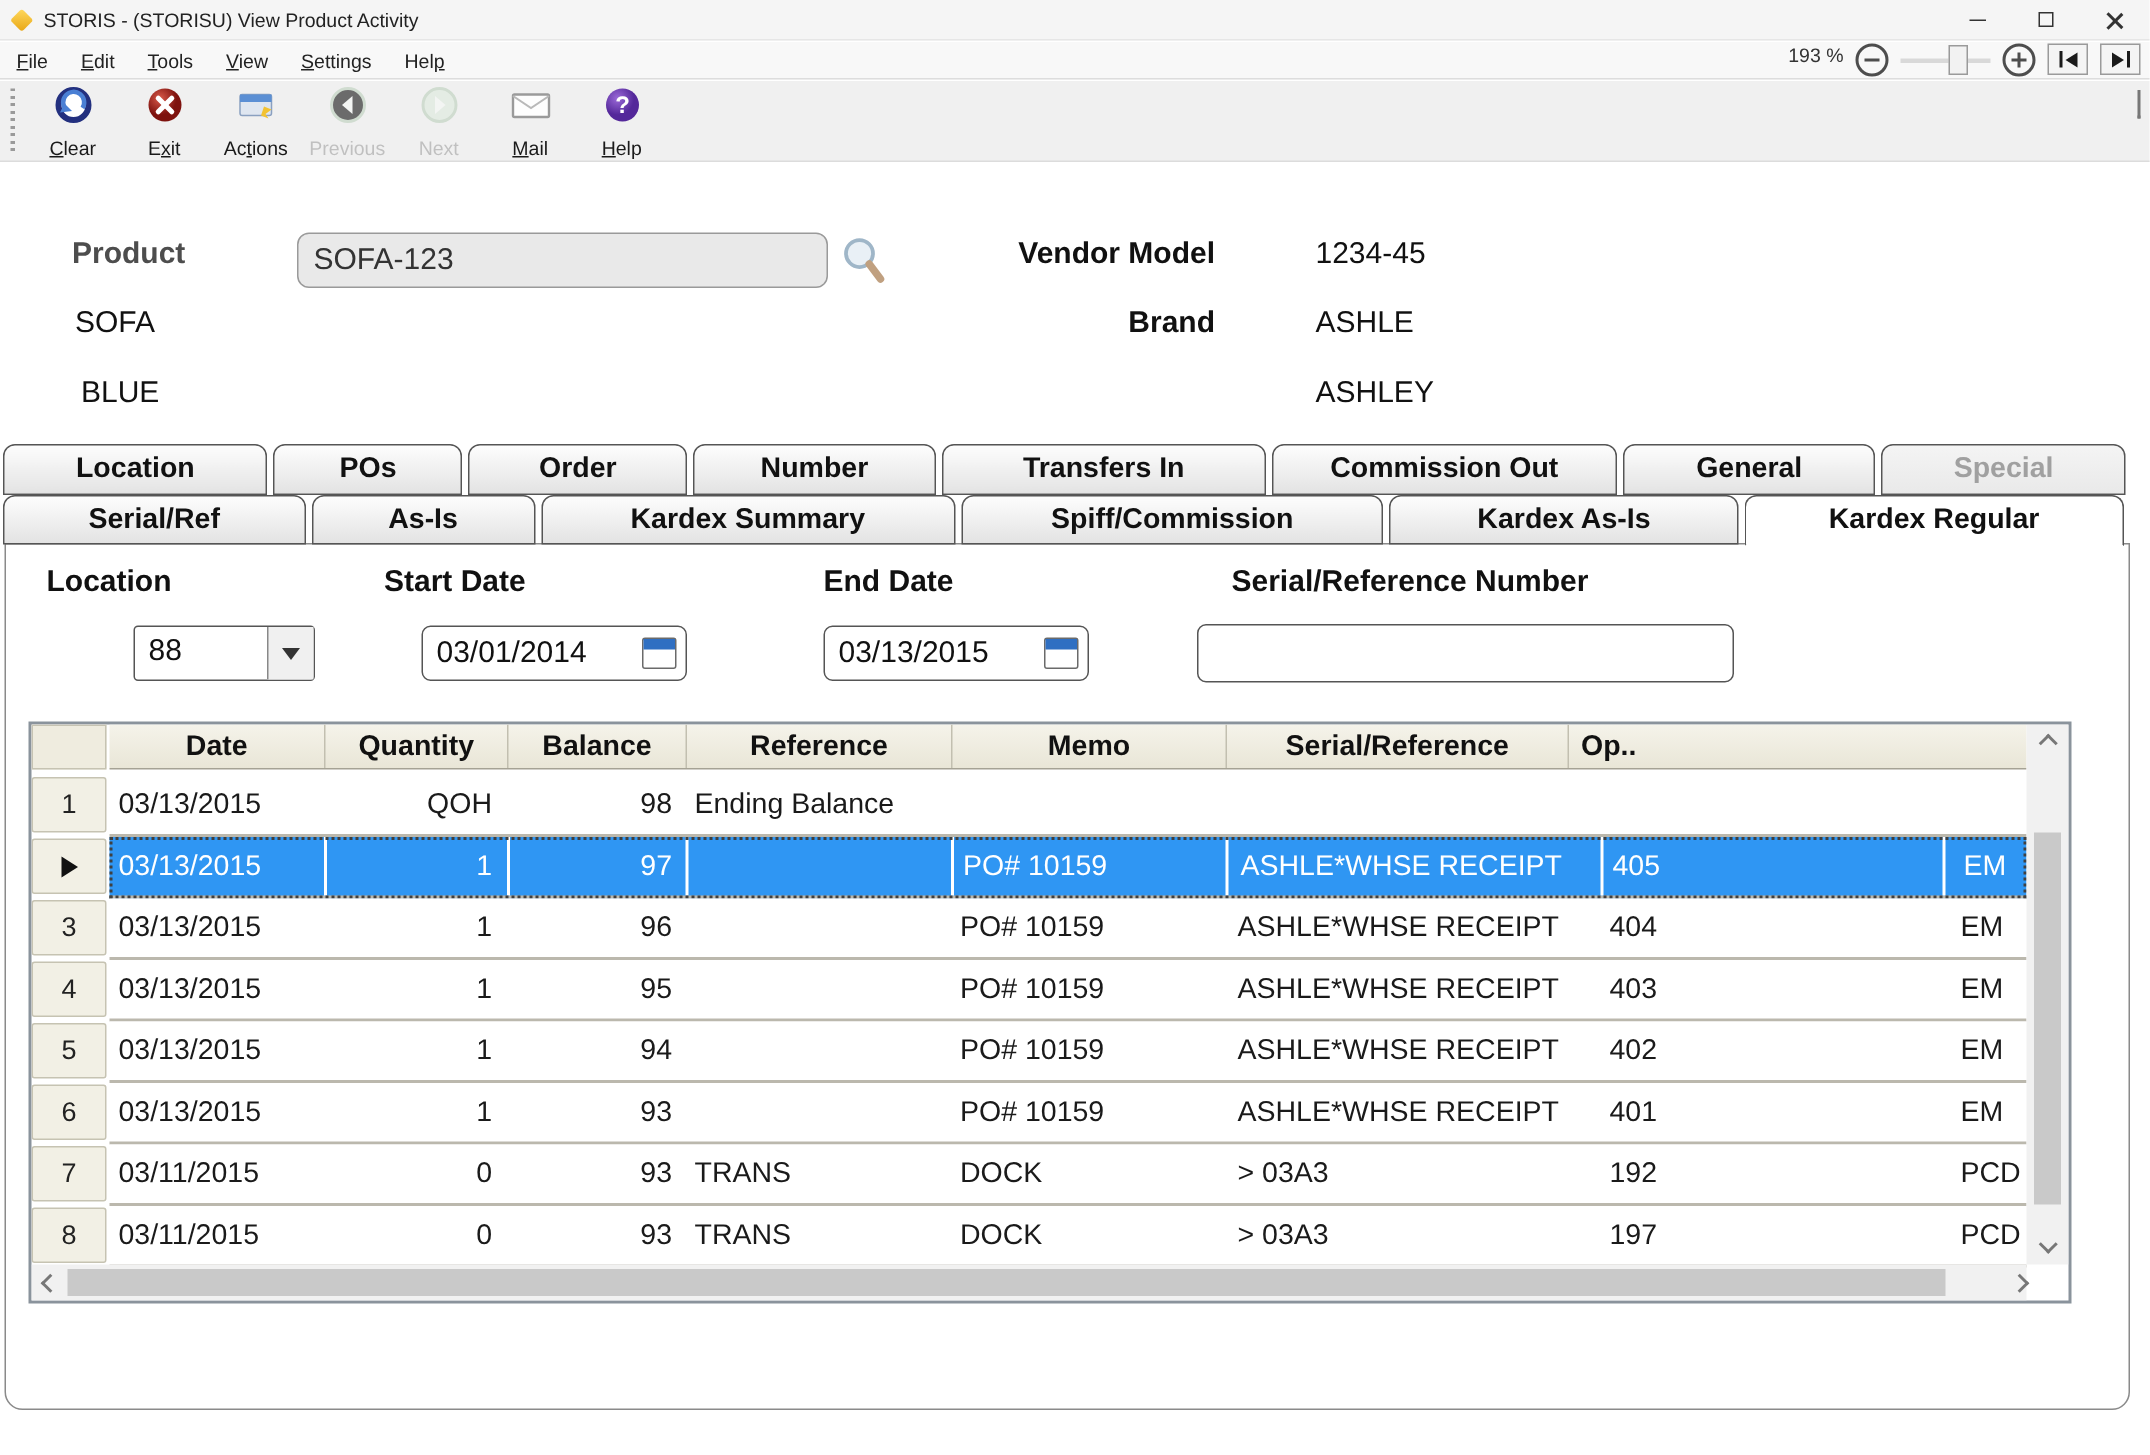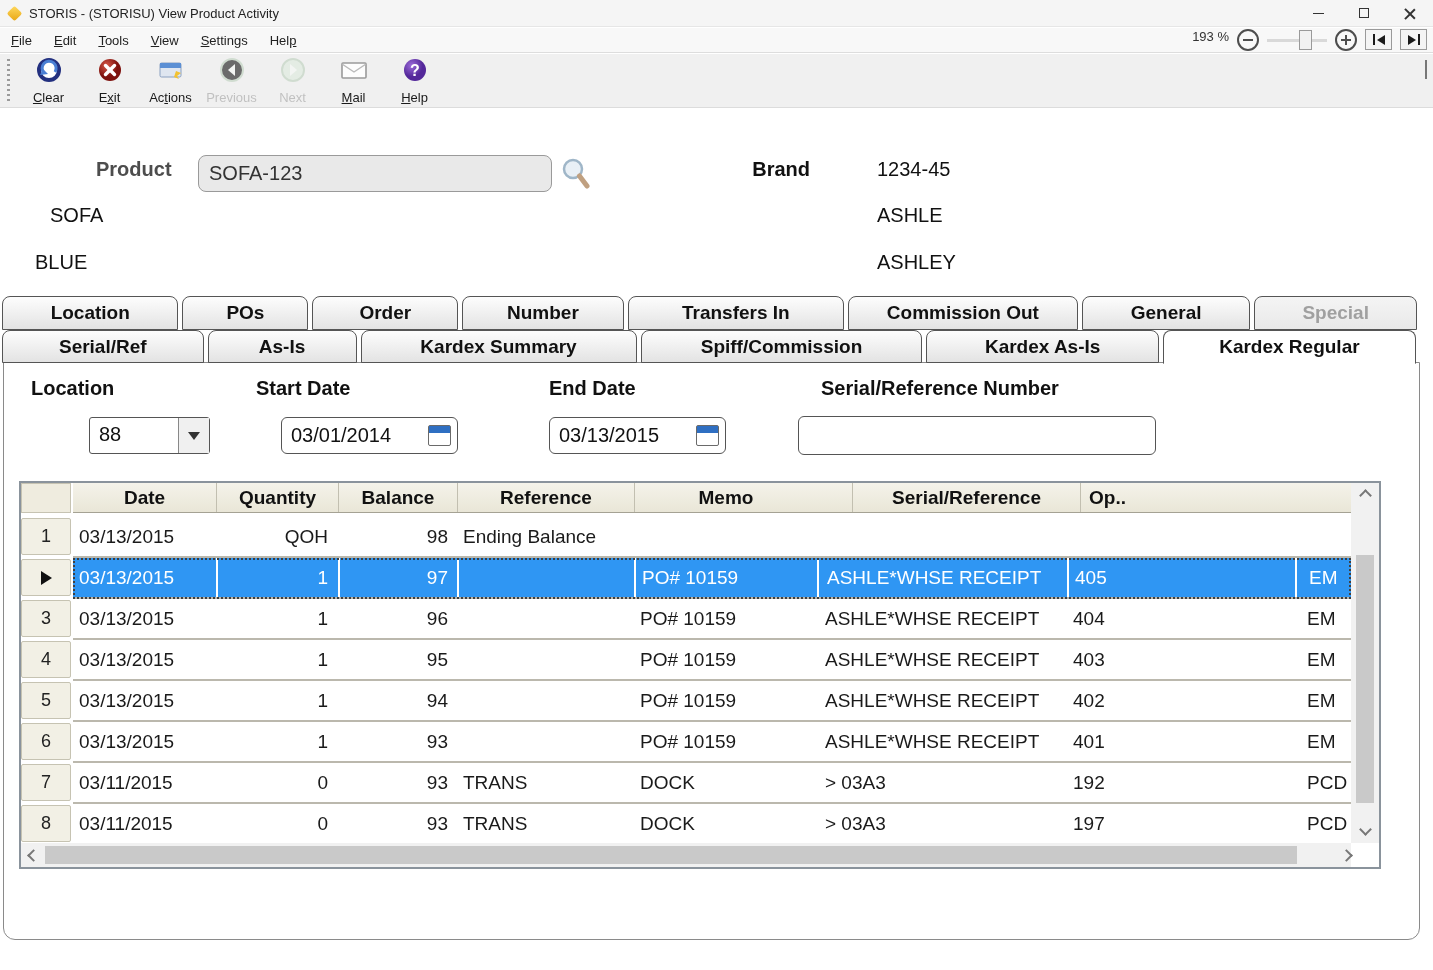--- a/index.html
+++ b/index.html
@@ -53,21 +53,21 @@
   .tbtn.disabled { opacity:.55; }
   .tbtn.disabled .lbl { color:#9a9a9a; }
   .tb-overflow { margin-left:auto; margin-right:6px; align-self:flex-start; margin-top:6px;}
   .chev { width:9px; height:9px; border-right:2px solid #777; border-bottom:2px solid #777; }
   .chev.down { transform:rotate(45deg); }
   .chev.up { transform:rotate(-135deg); }
   .chev.left { transform:rotate(135deg); }
   .chev.right { transform:rotate(-45deg); }
 
   
-  .form-label { position:absolute; font-size:20px; font-weight:bold; color:#4d4d4d;margin-left:48px; }
+  .form-label { position:absolute; font-size:20px; font-weight:bold; color:#4d4d4d; }
   .product-input { position:absolute; left:198px; top:155px; width:354px; height:37px;
     background:#e9e9e9; border:1px solid #9a9a9a; border-radius:8px; padding:0 10px;
     font-size:20px; color:#333; font-family:"Liberation Sans",sans-serif; }
   .form-value { position:absolute; font-size:20px; color:#111; }
   .vlabels { position:absolute; left:560px; top:158px; width:250px; text-align:right; }
   .vlabels div { font-size:20px; font-weight:bold; color:#111; height:46px; }
 
   
   .tabrow { position:absolute; display:flex; gap:4px; z-index:3; }
   .tabrow1 { left:2px; top:296px; width:1415px; height:34px; }
@@ -263,23 +263,24 @@
   <span class="tb-overflow"><span class="chev down"></span></span>
 </div>
 
 <span class="form-label" style="left:48px; top:158px;">Product</span>
 <input class="product-input" value="SOFA-123" style="">
 <svg class="abs" style="left:558px; top:156px;" width="36" height="38" viewBox="0 0 36 38">
   <circle cx="15" cy="13" r="9" fill="#e9f0f6" stroke="#9fb6c8" stroke-width="2.5"></circle>
   <line x1="21.5" y1="20" x2="29" y2="30" stroke="#c0a080" stroke-width="5" stroke-linecap="round"></line>
 </svg>
 <span class="form-value" style="left:50px; top:204px;">SOFA</span>
-<span class="form-value" style="left:35px; top:251px;">BLUE</span>
+<span class="form-value" style="left:54px; top:251px;">BLUE</span>
 
 <div class="vlabels">
+  <div>Vendor Model</div>
   <div>Brand</div>
 </div>
 <span class="form-value" style="left:877px; top:158px;">1234-45</span>
 <span class="form-value" style="left:877px; top:204px;">ASHLE</span>
 <span class="form-value" style="left:877px; top:251px;">ASHLEY</span>
 
 <div class="tabrow tabrow1" id="tabrow1">
     <div class="tab" style="flex-grow: 176;">Location</div>
     <div class="tab" style="flex-grow: 125;">POs</div>
     <div class="tab" style="flex-grow: 145;">Order</div>
@@ -323,21 +324,21 @@
   <div class="grid">
     <div class="ginner">
       <div class="hrow">
         <div class="corner"></div>
         <div class="hcells" id="hcells">
             <div class="hcell" style="width: 143px;">Date</div>
             <div class="hcell" style="width: 122px;">Quantity</div>
             <div class="hcell" style="width: 119px;">Balance</div>
             <div class="hcell" style="width: 177px;">Reference</div>
             <div class="hcell" style="width: 183px;">Memo</div>
-            <div class="hcell" style="width: 228px; margin-left: 35px;">Serial/Reference</div>
+            <div class="hcell" style="width: 228px;">Serial/Reference</div>
             <div class="hcell left" style="width: 56px;">Op..</div>
           </div>
       </div>
       <div class="gbody" id="gbody">
           <div class="grow">
             <div class="gutter-cell">1</div>
             <div class="cells">
               <div class="cell" style="width: 143px; padding: 0px 0px 0px 6px;">03/13/2015</div>
               <div class="cell r" style="width: 122px; padding: 0px 10px 0px 0px;">QOH</div>
               <div class="cell r" style="width: 119px; padding: 0px 9px 0px 0px;">98</div>

